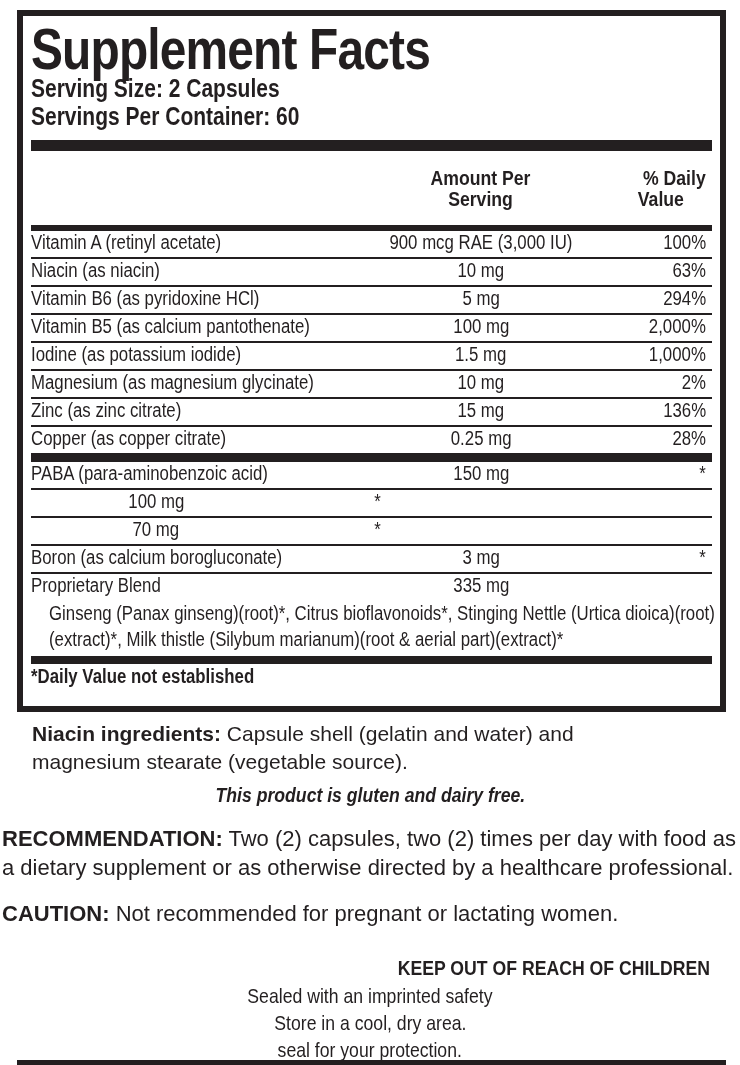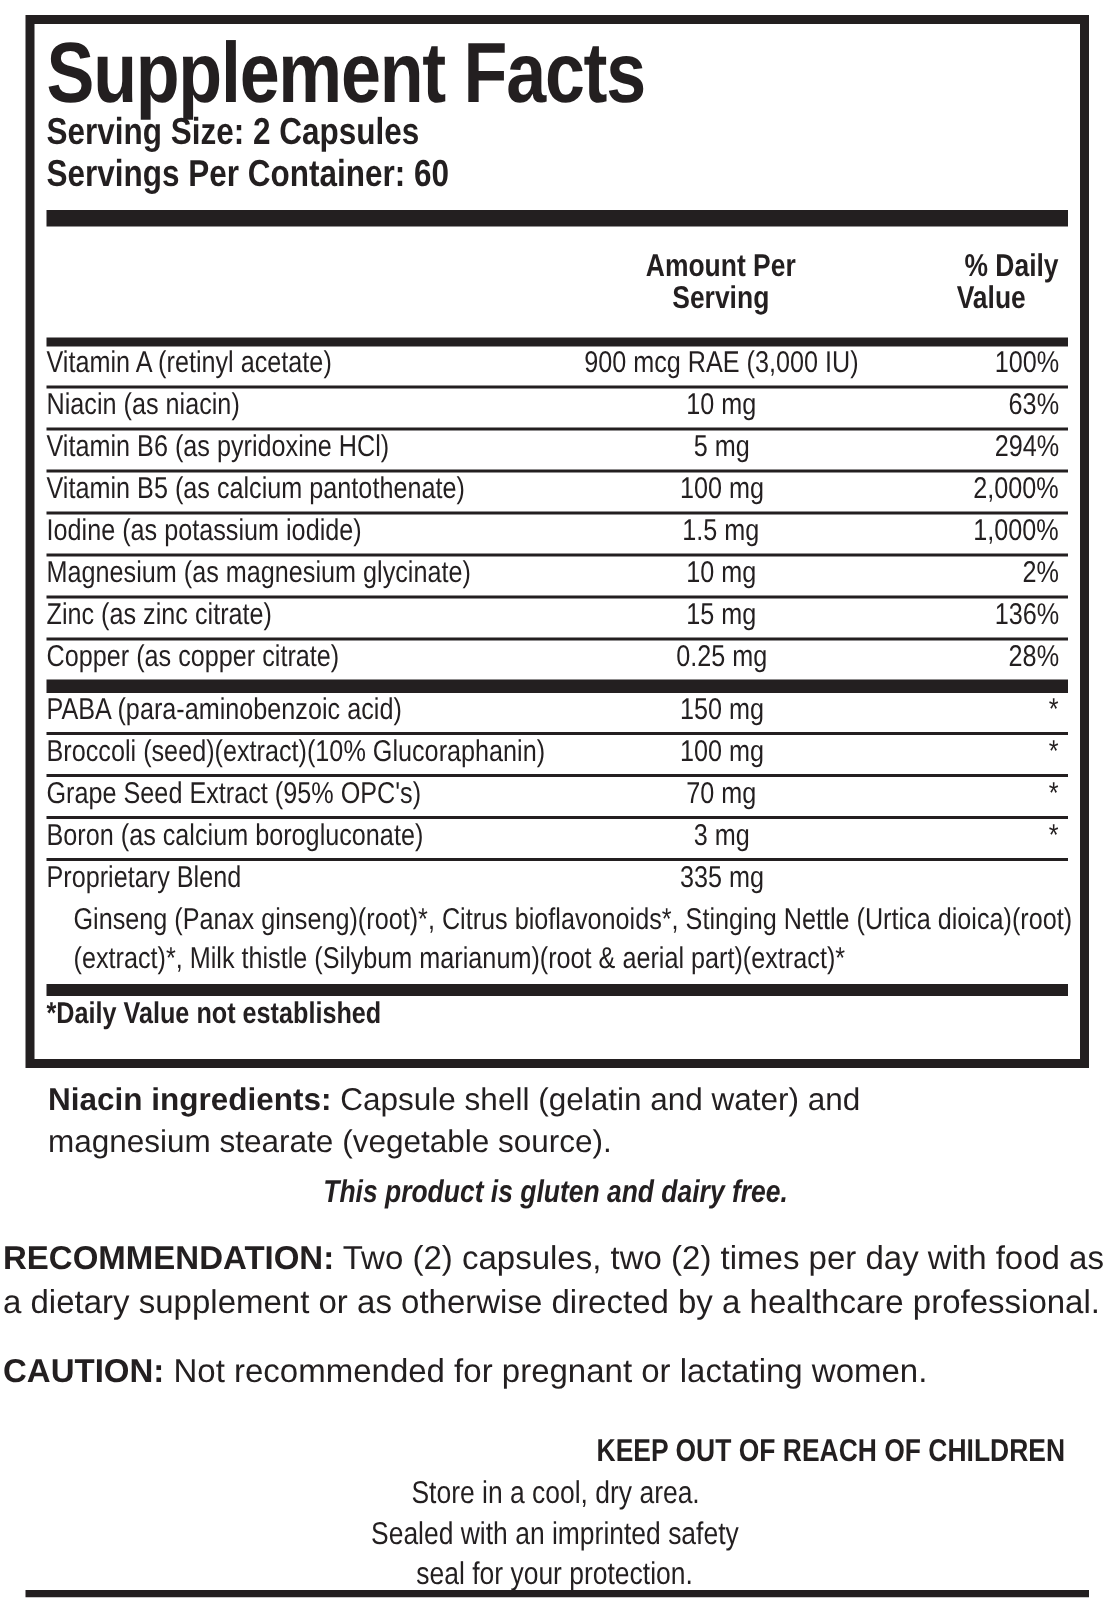--- a/index.html
+++ b/index.html
@@ -158,26 +158,24 @@
     </div>
 
     <div class="bar-mid"></div>
 
     <div class="nrow">
       <div class="col-name"><span class="cx cx-l">PABA (para-aminobenzoic acid)</span></div>
       <div class="col-amt"><span class="cx cx-c">150 mg</span></div>
       <div class="col-dv"><span class="cx cx-r">*</span></div>
     </div>
     <div class="nrow">
-      <div class="col-name"><span class="cx cx-l">Broccoli (seed)(extract)(10% Glucoraphanin)</span></div>
       <div class="col-amt"><span class="cx cx-c">100 mg</span></div>
       <div class="col-dv"><span class="cx cx-r">*</span></div>
     </div>
     <div class="nrow">
-      <div class="col-name"><span class="cx cx-l">Grape Seed Extract (95% OPC's)</span></div>
       <div class="col-amt"><span class="cx cx-c">70 mg</span></div>
       <div class="col-dv"><span class="cx cx-r">*</span></div>
     </div>
     <div class="nrow">
       <div class="col-name"><span class="cx cx-l">Boron (as calcium borogluconate)</span></div>
       <div class="col-amt"><span class="cx cx-c">3 mg</span></div>
       <div class="col-dv"><span class="cx cx-r">*</span></div>
     </div>
 
     <div class="nrow no-border">
@@ -207,20 +205,20 @@
     <span class="bold">RECOMMENDATION:</span><span> Two (2) capsules, two (2) times per day with food as a dietary supplement or as otherwise directed by a healthcare professional.</span>
   </div>
 
   <div class="caution">
     <span class="bold">CAUTION:</span><span> Not recommended for pregnant or lactating women.</span>
   </div>
 
   <div class="keep-out"><span class="cx cx-c">KEEP OUT OF REACH OF CHILDREN</span></div>
 
   <div class="storage-block">
+    <div class="storage-line"><span class="cx cx-c">Sealed with an imprinted safety</span></div>
     <div class="storage-line"><span class="cx cx-c">Store in a cool, dry area.</span></div>
-    <div class="storage-line"><span class="cx cx-c">Sealed with an imprinted safety</span></div>
     <div class="storage-line"><span class="cx cx-c">seal for your protection.</span></div>
   </div>
 
 </div>
 
 <div class="bottom-bar"></div>
 
 </body></html>

